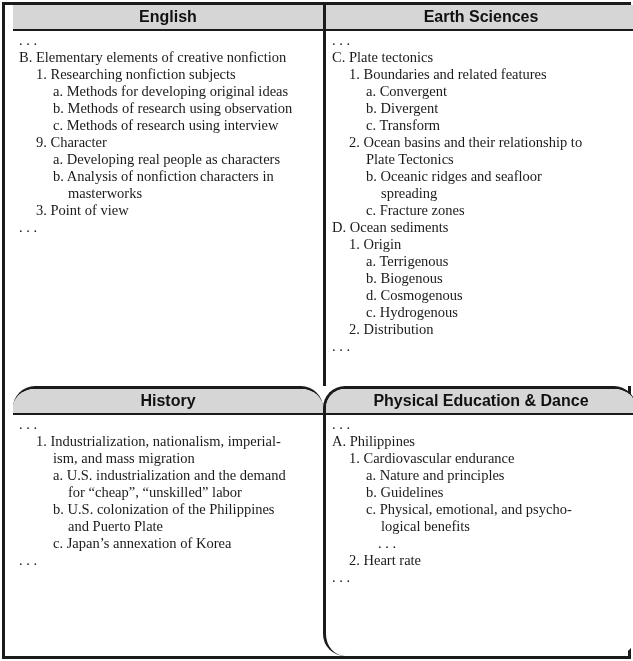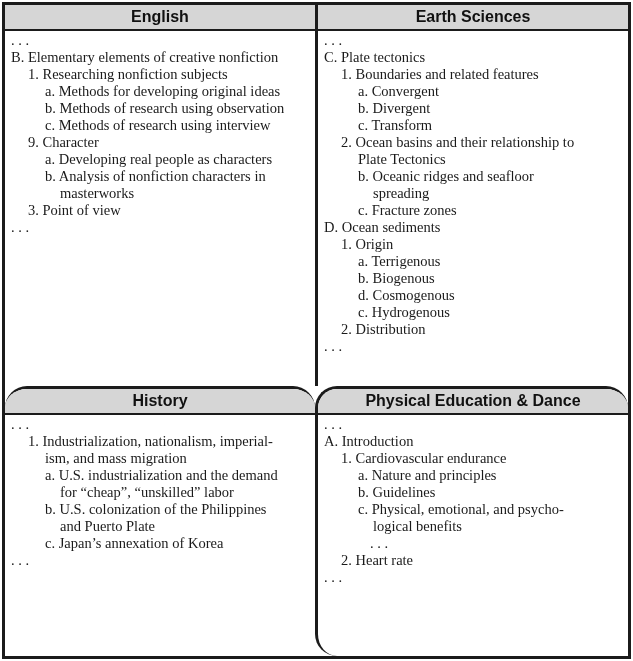--- a/index.html
+++ b/index.html
@@ -17,20 +17,21 @@
     font-family: "Liberation Serif", "DejaVu Serif", serif;
   }
   .grid {
     box-sizing: border-box;
     width: 629px;
     height: 657px;
     border: 3px solid var(--border, #1b1b1b);
     display: grid;
     grid-template-columns: 310px 313px;
     grid-template-rows: 381px 270px;
+    padding-left: 8px;
   }
   .q {
     box-sizing: border-box;
     overflow: hidden;
     background: #ffffff;
   }
   .q.col2 { border-left: 3px solid var(--border, #1b1b1b); }
   .q.row2 { border-top: 3px solid var(--border, #1b1b1b); border-radius: 22px; }
   .q-header {
     box-sizing: border-box;
@@ -116,21 +117,21 @@
 and Puerto Plate</div>
           <div class="item i2">c. Japan’s annexation of Korea</div>
           <div class="item i0">. . .</div>
         </div>
     </div>
 
     <div class="q row2 col2">
       <div class="q-header">Physical Education &amp; Dance</div>
       <div class="q-body">
           <div class="item i0">. . .</div>
-          <div class="item i0">A. Introduction</div>
+          <div class="item i0">A. Philippines</div>
           <div class="item i1">1. Cardiovascular endurance</div>
           <div class="item i2">a. Nature and principles</div>
           <div class="item i2">b. Guidelines</div>
           <div class="item i2">c. Physical, emotional, and psycho-
 logical benefits</div>
           <div class="item i3">. . .</div>
           <div class="item i1">2. Heart rate</div>
           <div class="item i0">. . .</div>
         </div>
     </div>

